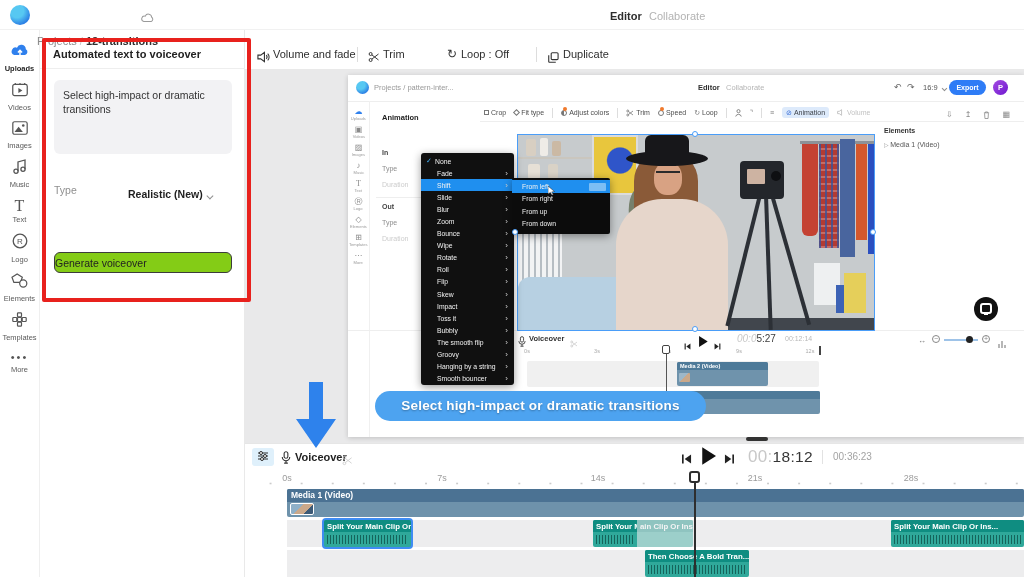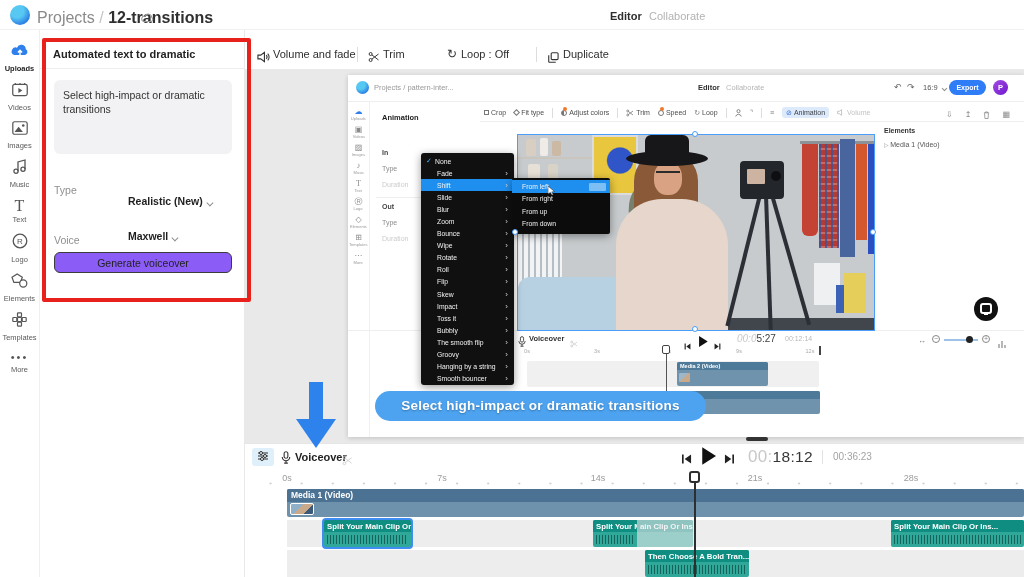--- a/index.html
+++ b/index.html
@@ -4,38 +4,38 @@
 <style>
   * { margin:0; padding:0; box-sizing:border-box; }
   body { font-family:"Liberation Sans", sans-serif; background:#fff; }
   .stage { position:relative; width:1024px; height:577px; background:#fff; overflow:hidden; font-family:"Liberation Sans",sans-serif; }
   .abs { position:absolute; }
   .nowrap { white-space:nowrap; overflow:hidden; }
 
   
   .topbar { left:0; top:0; width:1024px; height:30px; background:#fff; border-bottom:1px solid #f1f1f1; z-index:6; }
   .logo { width:20px; height:20px; border-radius:50%; background:radial-gradient(circle at 35% 30%, #57c8f2 0 35%, #2a7de4 75%); }
-  .crumb { font-size:16px; color:#8a8a8a; }
+  .crumb { font-size:11px; color:#8a8a8a;margin-top:26px; }
   .crumb b { color:#2f2f2f; font-weight:700; }
   .toptab { font-size:11px; }
 
   
   .sidebar { left:0; top:30px; width:40px; height:547px; background:#fff; border-right:1px solid #efefef; display:flex; flex-direction:column; align-items:center; padding-top:12px; gap:9px; z-index:5; }
   .sbitem { display:flex; flex-direction:column; align-items:center; width:40px; }
   .sblabel { font-size:7.5px; color:#5a5a5a; margin-top:2px; }
   .sbitem.active .sblabel { color:#1f1f1f; font-weight:700; }
 
   
   .panel { left:40px; top:30px; width:205px; height:547px; background:#fff; border-right:1px solid #e9e9e9; z-index:4; }
   .ptitle { font-size:11px; font-weight:700; color:#222; }
   .pdivider { background:#eee; height:1px; }
   .ptextarea { background:#f2f2f4; border-radius:6px; font-size:10.5px; color:#333; padding:8px 9px; line-height:1.35; }
   .frow-label { font-size:10.5px; color:#8f8f8f; }
   .frow-value { font-size:10.5px; color:#1f1f1f; font-weight:700; }
-  .genbtn { border:1px solid #3c3c3c; border-radius:6px; background:#8b5cf6; font-size:10.5px; color:#222; text-align:center; line-height:20px; cursor:pointer; }
+  .genbtn { border:1px solid #3c3c3c; border-radius:6px; background:#84cc16; font-size:10.5px; color:#222; line-height:20px; cursor:pointer; }
   .redbox { border:4px solid #e8211d; border-radius:2px; z-index:12; pointer-events:none; }
 
   .chev { display:inline-block; width:4.5px; height:4.5px; border-right:1.3px solid #8f8f8f; border-bottom:1.3px solid #8f8f8f; transform:rotate(45deg) translateY(-1px); margin-left:4px; }
   .chev.sm { width:3.5px; height:3.5px; }
 
   
   .cliptb { left:245px; top:40px; width:779px; height:30px; background:#fff; border-bottom:1px solid #e9e9e9; z-index:3; }
   .tblabel { font-size:11px; color:#2f2f2f; }
   .tbdiv { width:1px; height:15px; background:#ddd; }
   .loopglyph { font-size:12px; color:#333; line-height:1; }
@@ -199,31 +199,27 @@
           </svg></span>
       <span class="sblabel">Templates</span>
     </div>
     <div class="sbitem">
       <span style="font-size:11px;color:#555;letter-spacing:2px;line-height:12px;">•••</span>
       <span class="sblabel">More</span>
     </div>
   </div>
 
   <div class="abs panel">
-    <div class="abs ptitle" style="left:13px;top:18px;">Automated text to dramatic</div>
+    <div class="abs ptitle" style="left:13px;top:18px;">Automated text to voiceover</div>
     <div class="abs pdivider" style="left:0;top:38px;width:205px;"></div>
     <div class="abs ptextarea" style="left:14px;top:50px;width:178px;height:74px;">Select high-impact or dramatic transitions</div>
 
     <div class="abs" style="left:14px;top:150px;width:178px;">
       <span class="frow-label">Type</span>
-      <span class="abs frow-value" style="left:74px;top:15px;"><span>Realistic (New)</span><span class="chev"></span></span>
-    </div>
-    <div class="abs" style="left:14px;top:200px;width:178px;">
-      <span class="frow-label">Voice</span>
-      <span class="abs frow-value" style="left:74px;top:0;"><span>Maxwell</span><span class="chev"></span></span>
+      <span class="abs frow-value" style="left:74px;top:8px;"><span>Realistic (New)</span><span class="chev"></span></span>
     </div>
     <div class="abs genbtn" style="left:14px;top:222px;width:178px;height:21px;">Generate voiceover</div>
   </div>
 
   <div class="abs redbox" style="left:42px;top:38px;width:209px;height:264px;"></div>
 
   <div class="abs cliptb">
     <span class="abs" style="left:12px;top:9px;"><svg width="13" height="12" viewBox="0 0 14 12">
           <path d="M1 4h3l4-3v10L4 8H1z" fill="none" stroke="#333" stroke-width="1.2"></path>
           <path d="M10 4a3 3 0 0 1 0 4M11.5 2.3a5.2 5.2 0 0 1 0 7.4" fill="none" stroke="#333" stroke-width="1.1"></path>

